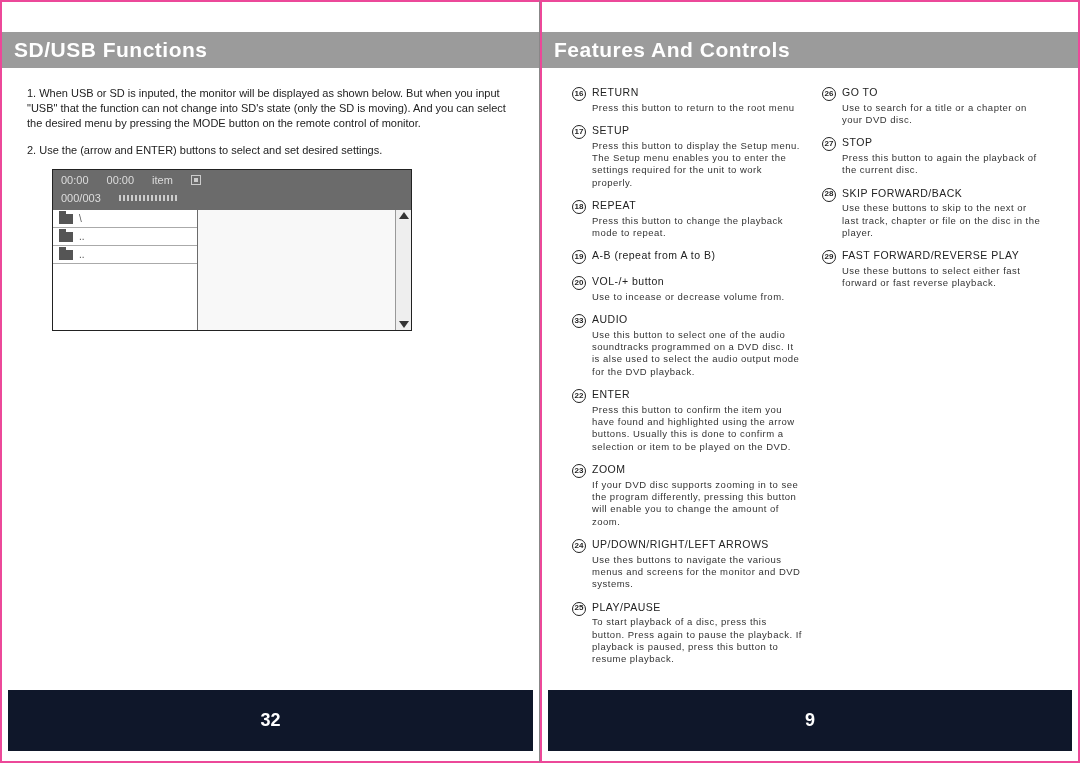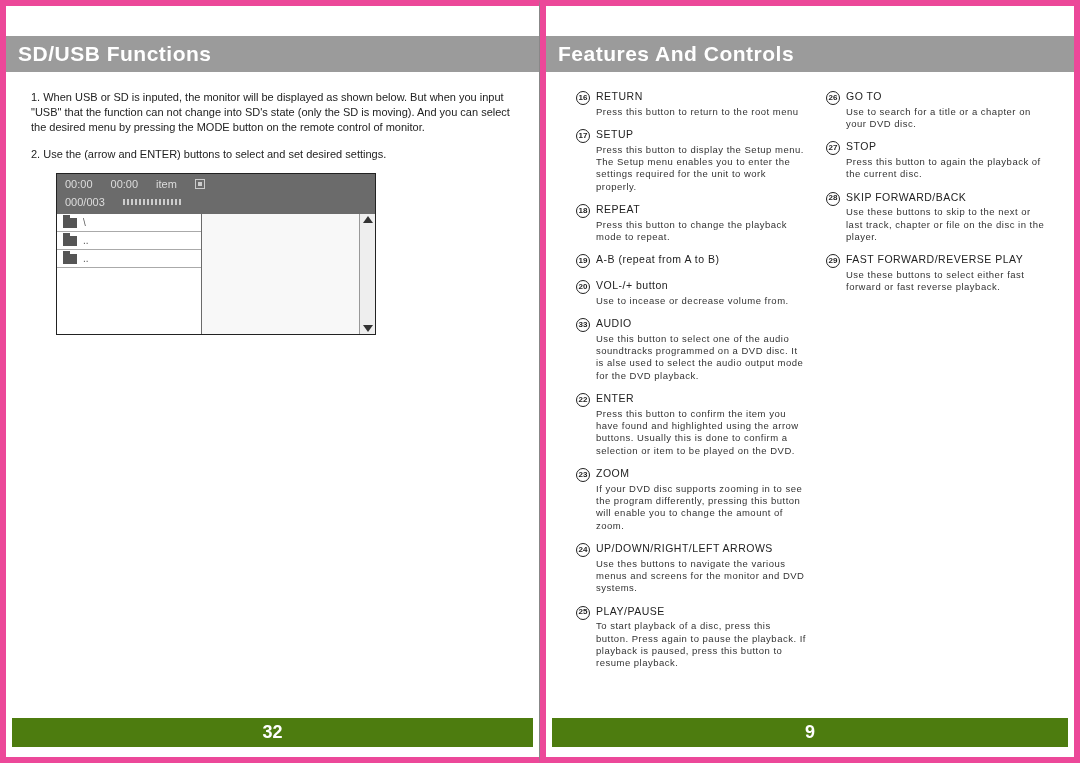--- a/index.html
+++ b/index.html
@@ -13,21 +13,21 @@
   }
   .spread {
     display: flex;
     width: 100%;
     height: 100%;
   }
   .page {
     width: 50%;
     height: 100%;
     position: relative;
-    border: 6px solid #ec4899;
+    border: 2px solid #ec4899;
     padding: 0;
   }
   .page-left { border-right: 1px solid #888; }
   .page-right {}
   .title-bar {
     background: #9b9b9b;
     color: #fff;
     font-size: 21px;
     font-weight: bold;
     padding: 6px 10px 6px 12px;
@@ -39,31 +39,31 @@
     font-size: 11px;
     color: #222;
     line-height: 1.35;
     padding: 0 25px;
   }
   .body-text p { margin-bottom: 12px; }
   .page-num-bar {
     position: absolute;
     bottom: 10px;
     left: 0; right: 0;
-    background: #4d7c0f;
+    background: #0f172a;
     color: #fff;
     text-align: center;
     font-size: 18px;
     font-weight: bold;
-    padding: 4px 0;
+    padding: 20px 0;
     margin: 0 6px;
   }
   
   .monitor {
-    width: 320px;
+    width: 360px;
     border: 1px solid #222;
     margin: 10px 0 0 50px;
     font-size: 11px;
   }
   .mon-top {
     background: #6b6b6b;
     color: #ddd;
     padding: 4px 8px;
     display: flex;
     gap: 18px;

